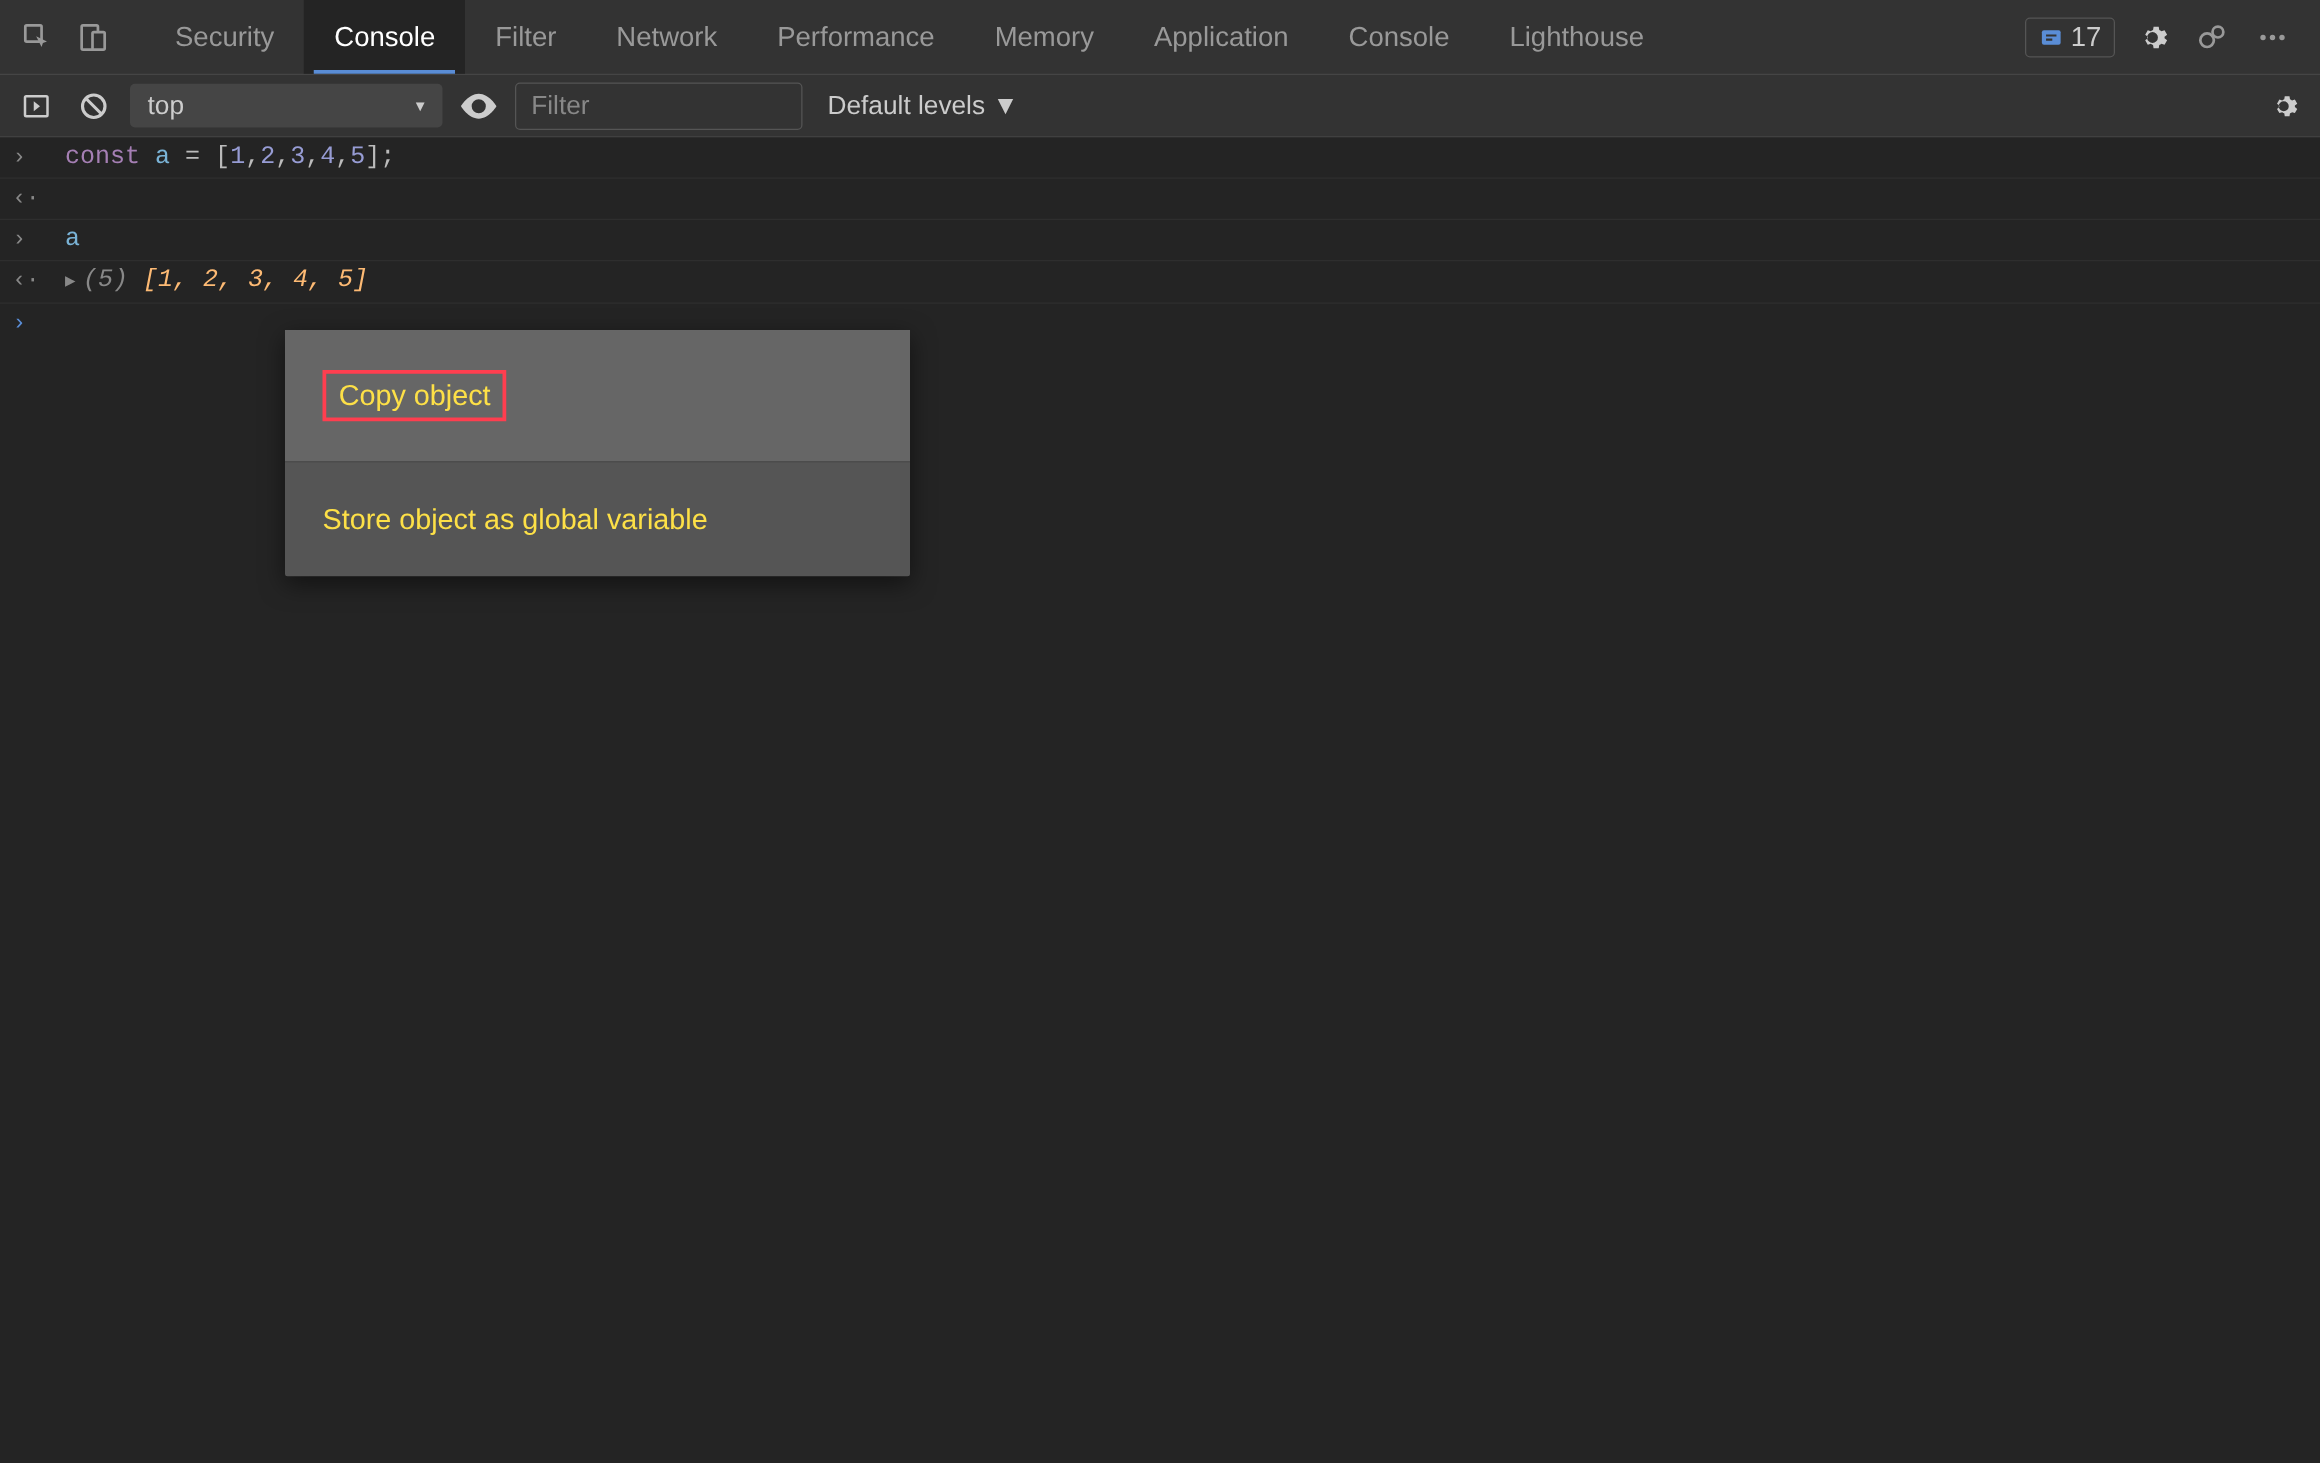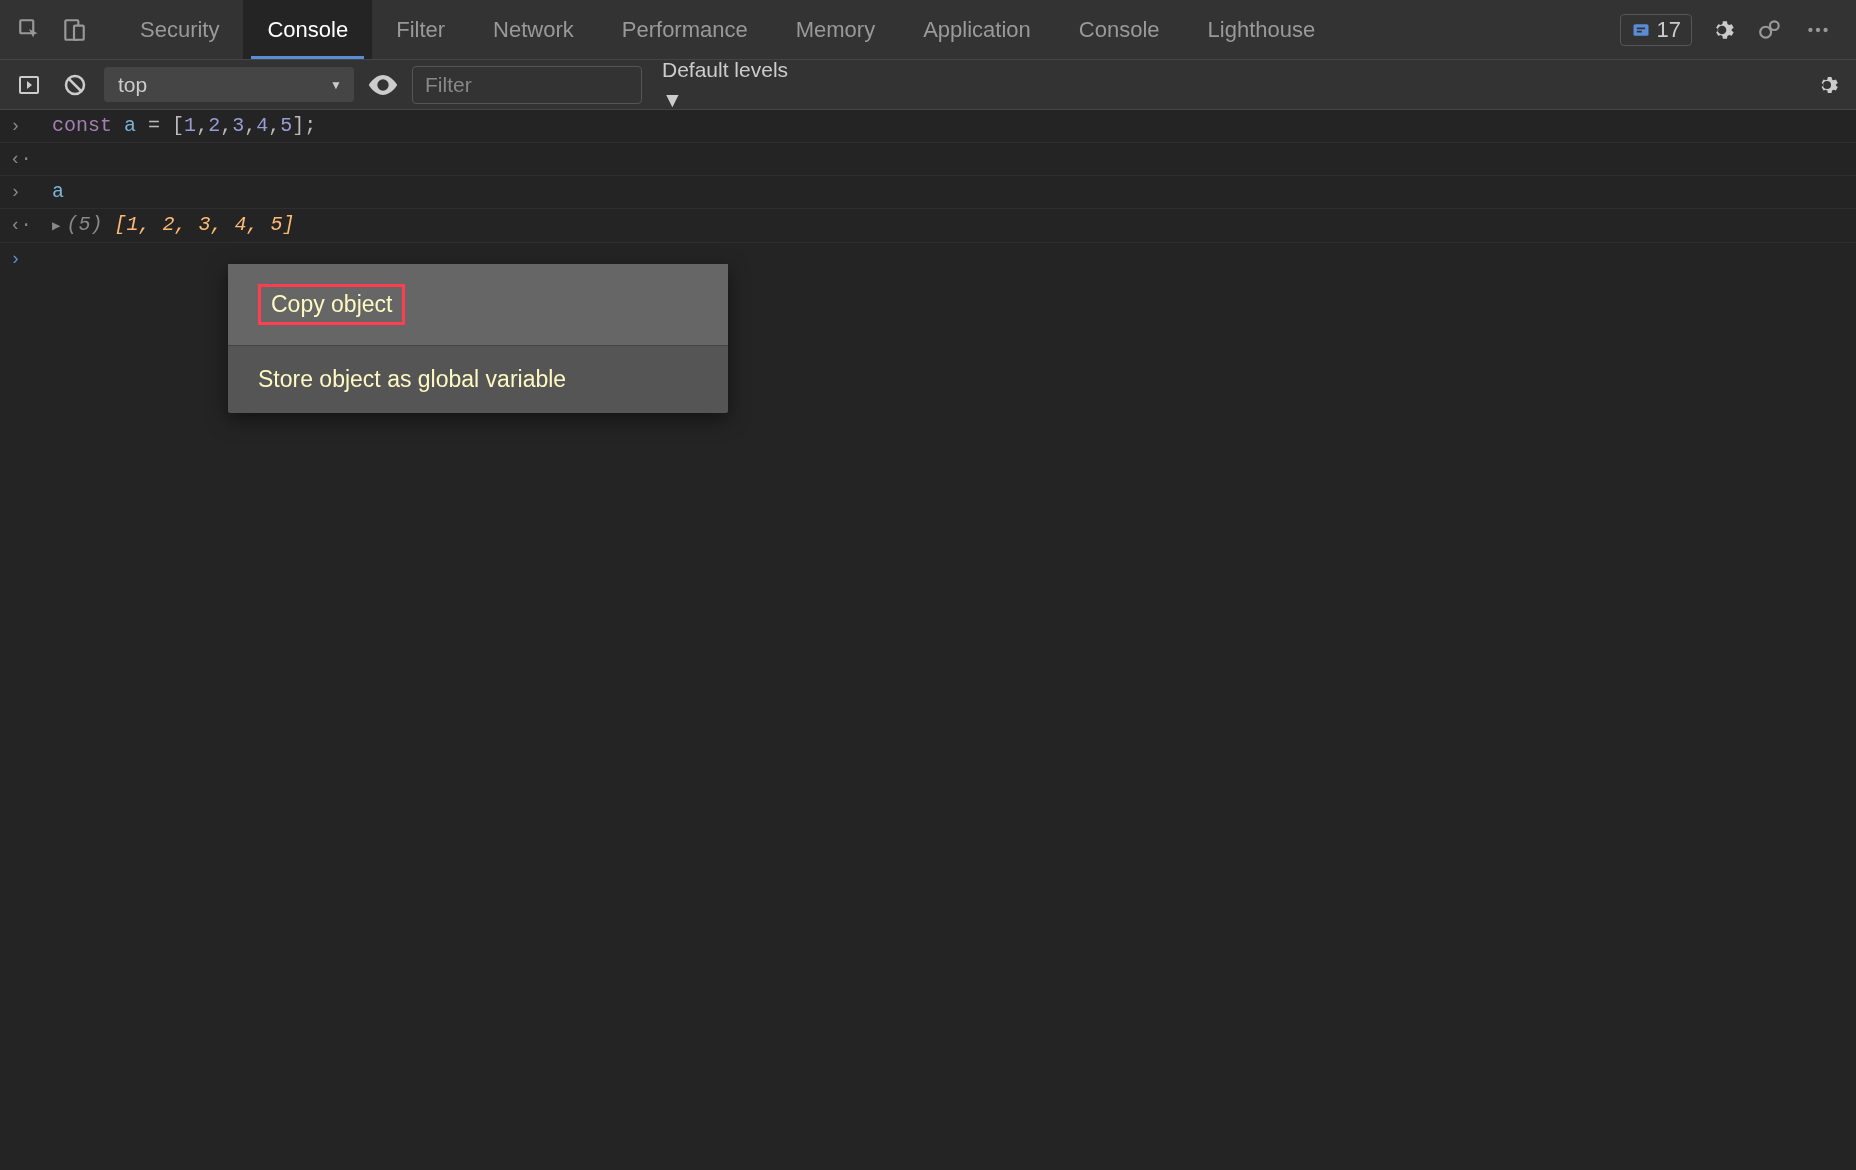--- a/index.html
+++ b/index.html
@@ -157,24 +157,24 @@
       border-radius: 4px;
       width: 230px;
     }
     .filter-input::placeholder {
       color: #888;
     }
     .levels-select {
       color: #ccc;
       font-size: 21px;
       display: flex;
+      align-items: center;
       gap: 6px;
       cursor: pointer;
       margin-left: 8px;
-      flex-direction: column;
     }
     .console-toolbar .spacer {
       flex: 1;
     }
     .gear {
       color: #ccc;
     }
     .console-output {
       font-family: Menlo, Monaco, "Courier New", monospace;
       font-size: 20px;
@@ -227,23 +227,23 @@
       position: absolute;
       top: 264px;
       left: 228px;
       background: #555555;
       border-radius: 2px;
       box-shadow: 0 6px 20px rgba(0,0,0,0.5);
       min-width: 500px;
       z-index: 100;
     }
     .menu-item {
-      padding: 20px 30px;
+      padding: 32px 30px;
       font-size: 23px;
-      color: #fef9c3;
+      color: #fde047;
       cursor: pointer;
       border-bottom: 1px solid #444;
     }
     .menu-item:last-child {
       border-bottom: none;
       border-radius: 10px;
     }
     .menu-item.highlighted {
       background: #666666;
     }

